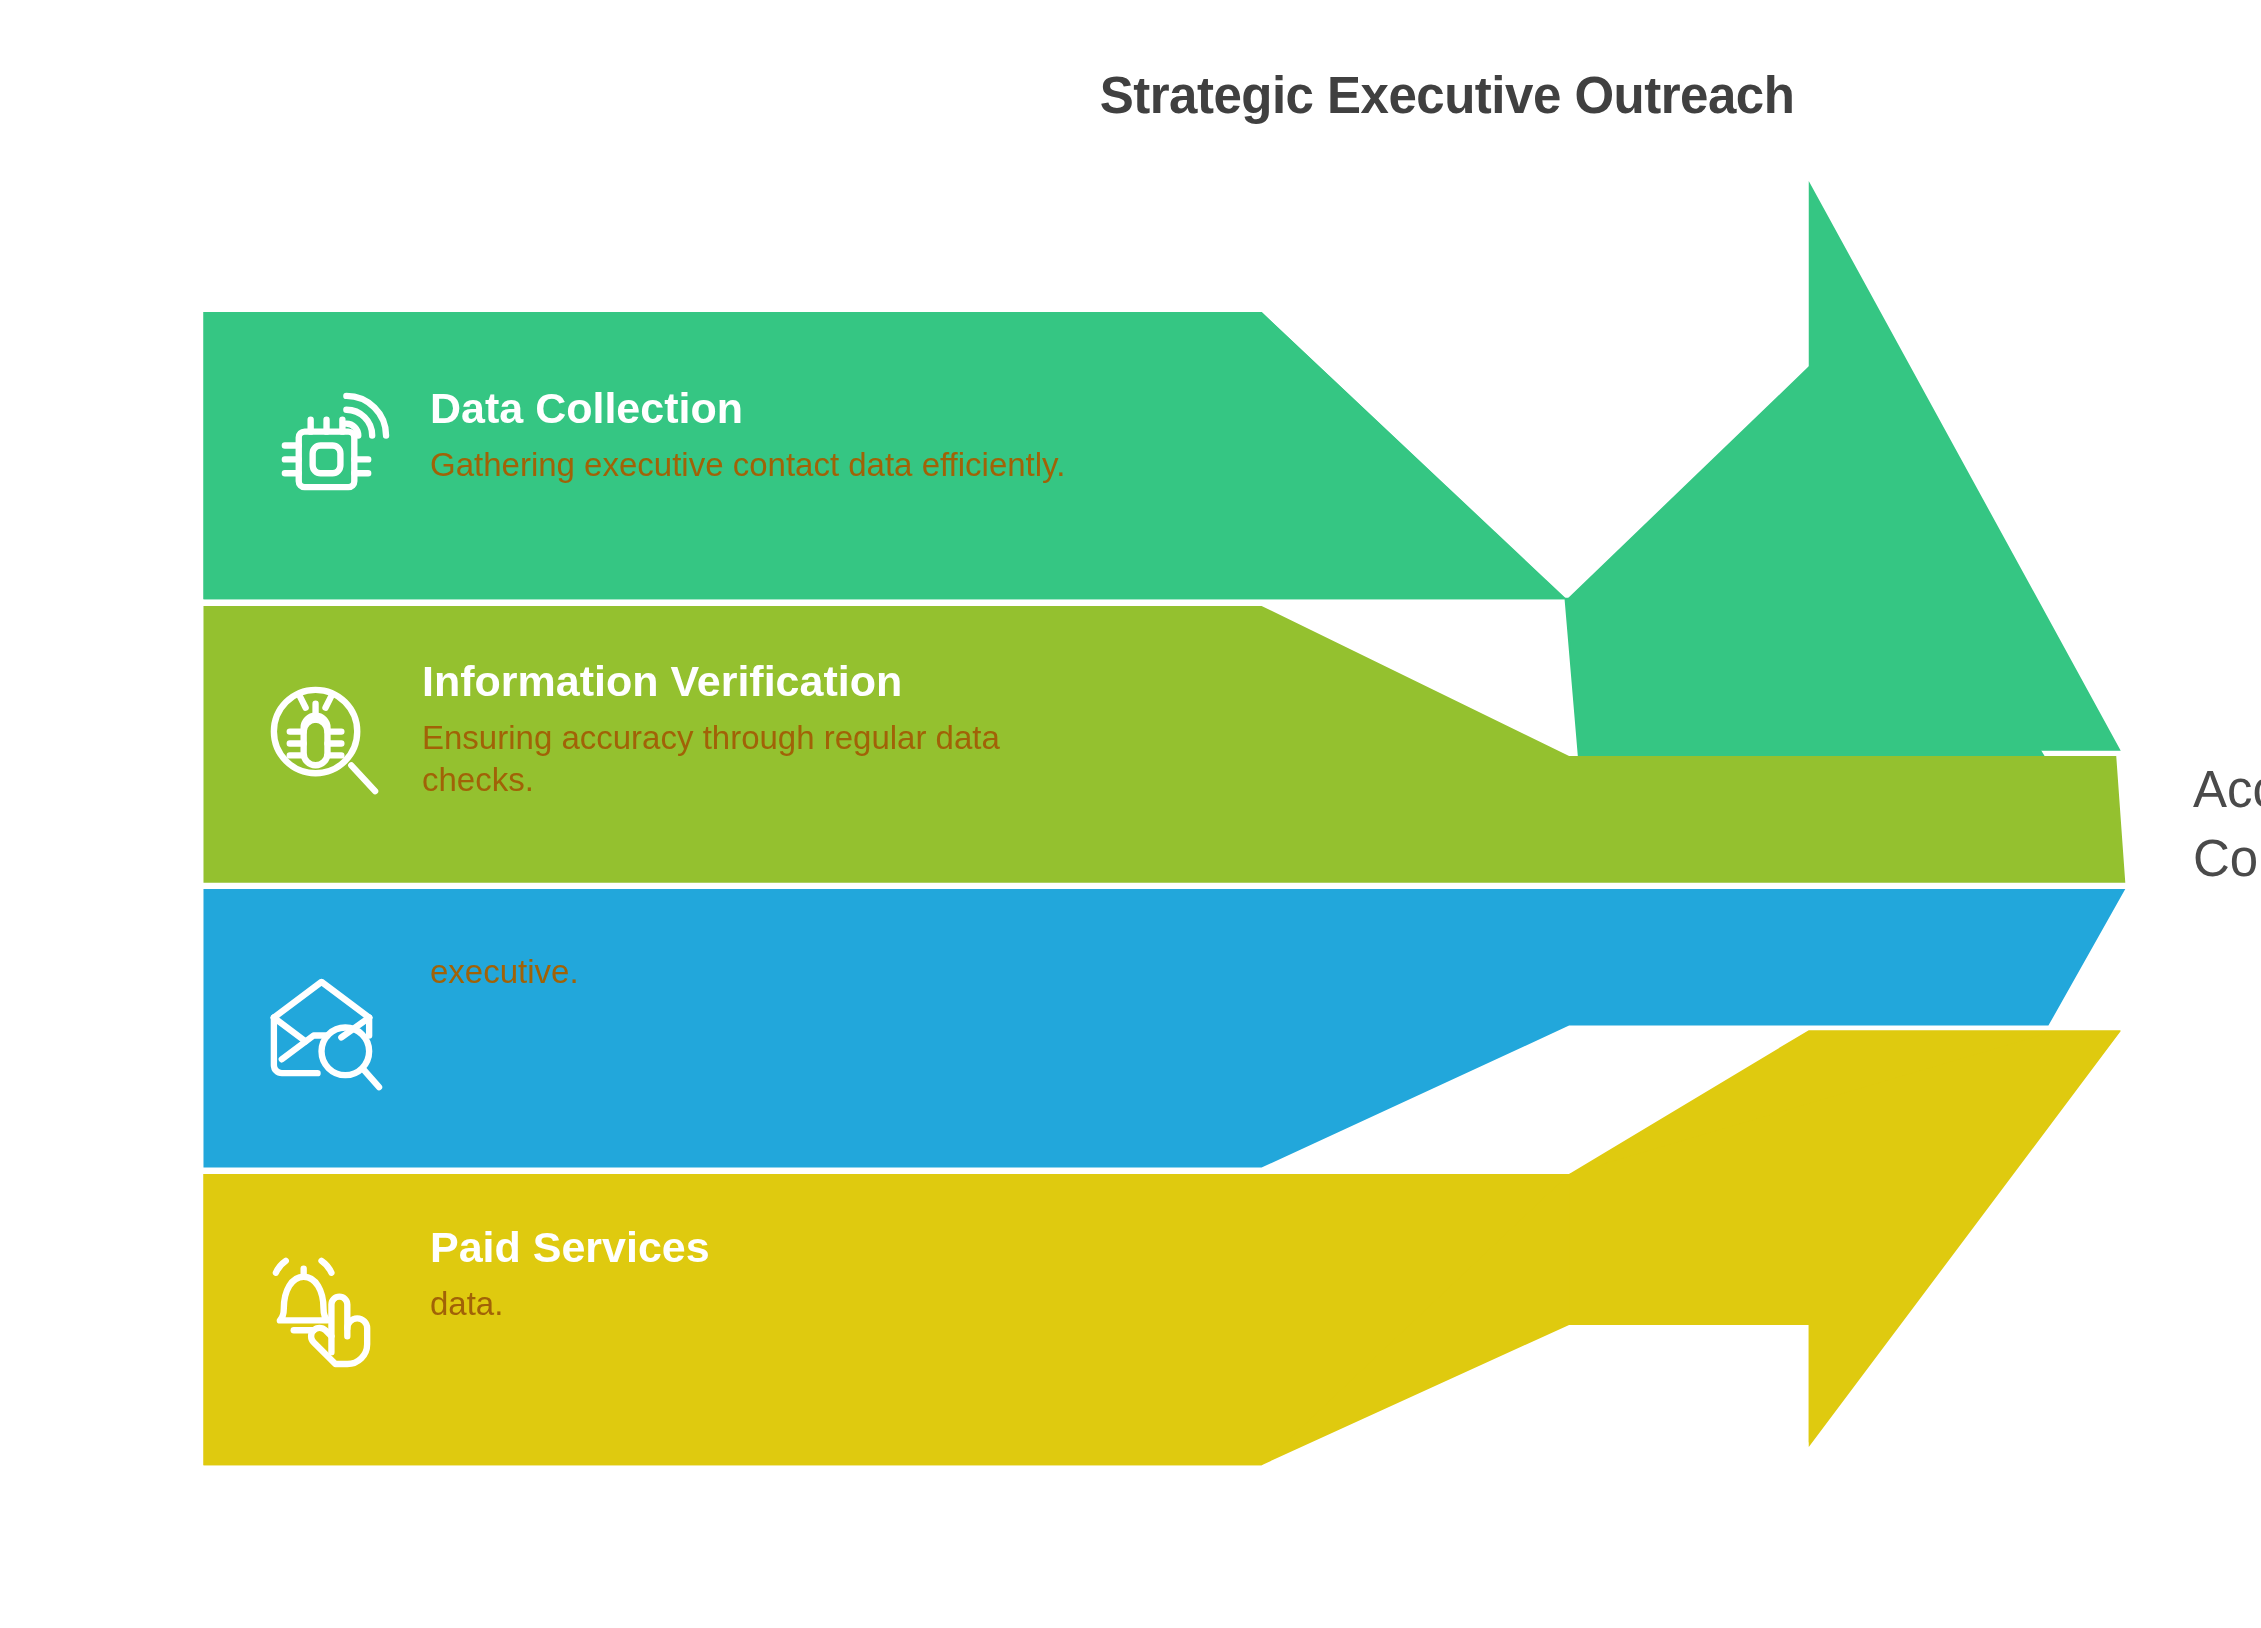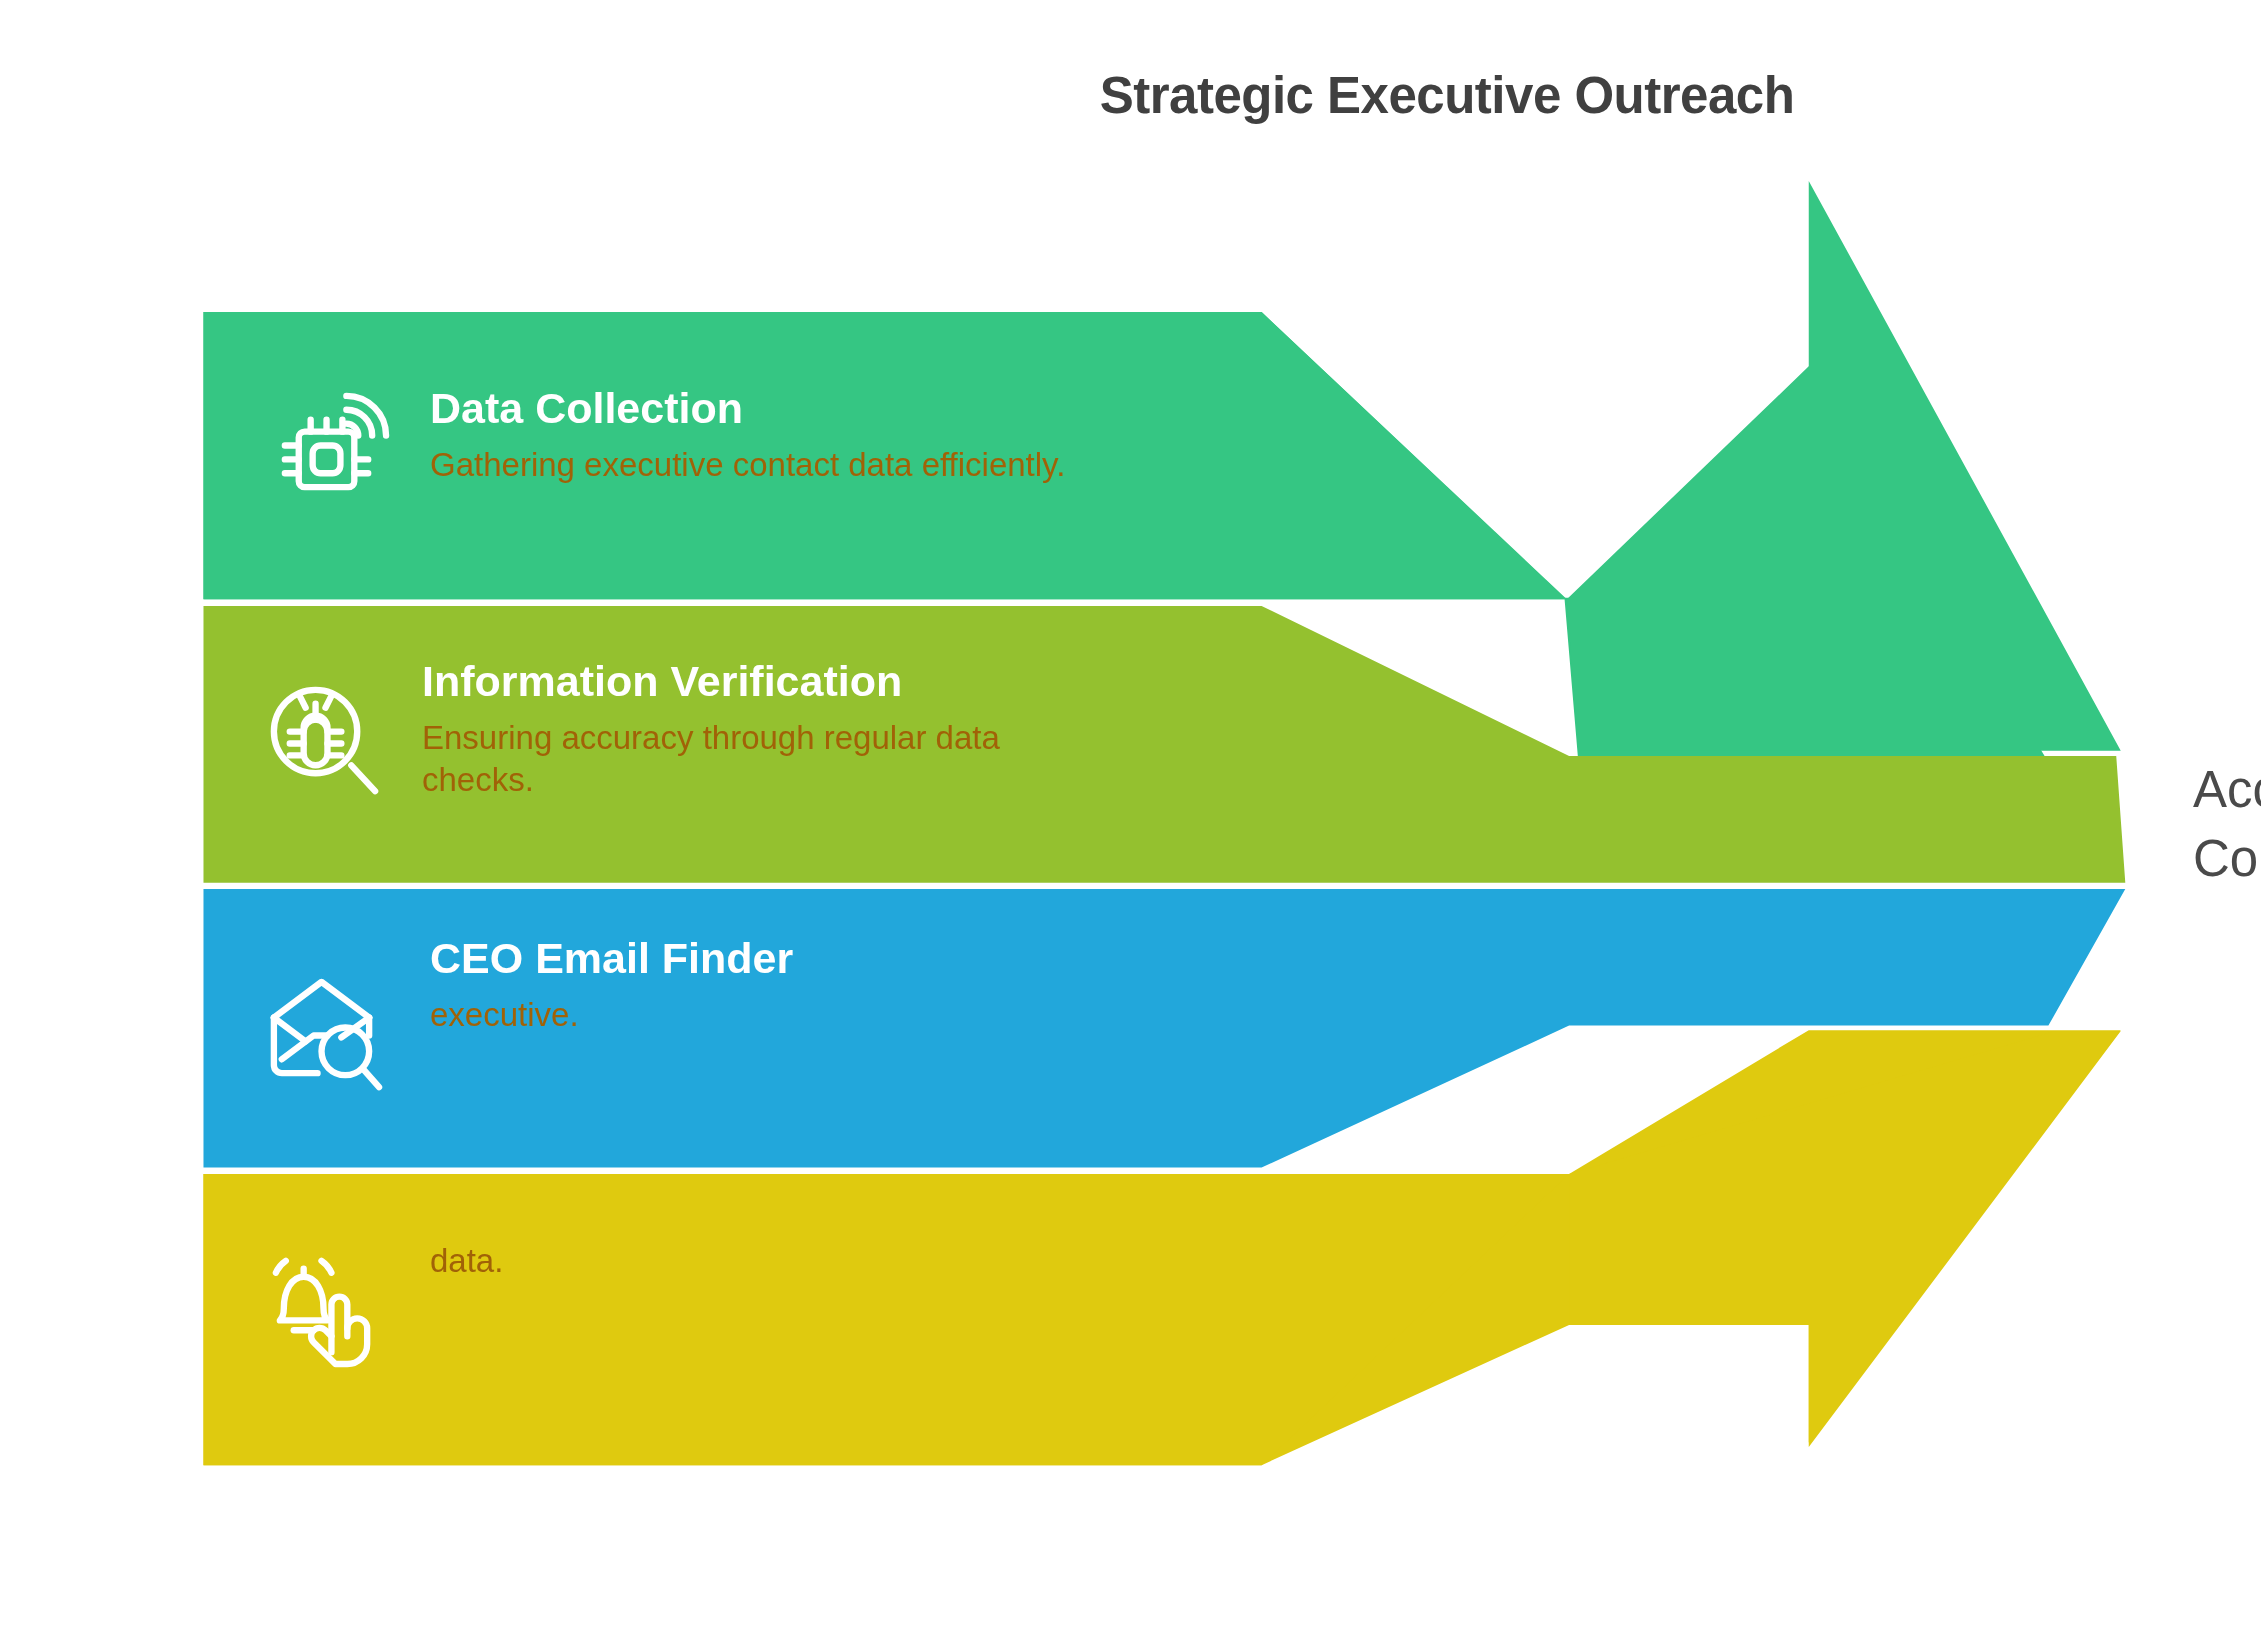--- a/index.html
+++ b/index.html
@@ -125,38 +125,38 @@
       <path d="M7 25v24a4 4 0 0 0 4 4h18"></path>
       <path d="M55 25v9"></path>
       <path d="M7 25l16 12"></path>
       <path d="M55 25L41 35"></path>
       <path d="M11 46l16-12h7"></path>
       <circle cx="43" cy="42" r="12"></circle>
       <path d="M52 51l8 9"></path>
     </svg>
   </span>
   <div class="row-text" style="left:430px;top:937px;">
-    <div class="row-title">CEO Email Finder</div>
     <div class="row-desc" style="margin-top:13.6px;">
       <div>executive.</div>
     </div>
   </div>
 
   <span class="icon" style="left:260px;top:1241px;">
     <svg width="127" height="127" viewBox="0 0 64 64" fill="none" stroke="#ffffff" stroke-width="3.2" stroke-linecap="round" stroke-linejoin="round">
       <path d="M12 34c0-9 4-16 10-16s10 7 10 16c0 3 1 5 2 6H10c1-1 2-3 2-6z"></path>
       <path d="M22 18v-4"></path>
       <path d="M8 16a14 14 0 0 1 5-6"></path>
       <path d="M36 16a14 14 0 0 0-5-6"></path>
       <path d="M17 45h10"></path>
       <path d="M36 56V32a4 4 0 0 1 8 0v16"></path>
       <path d="M44 44a5 5 0 0 1 10 0v8a10 10 0 0 1-10 10h-6l-11-11a4 4 0 0 1 6-6l3 3"></path>
     </svg>
   </span>
   <div class="row-text" style="left:430px;top:1226px;">
+    <div class="row-title">Paid Services</div>
     <div class="row-desc" style="margin-top:13.6px;">
       <div>data.</div>
     </div>
   </div>
 
   <div class="outcome" style="color: rgb(74, 74, 74);">Accurate Executive Contacts</div>
 
 </div>
 
 

